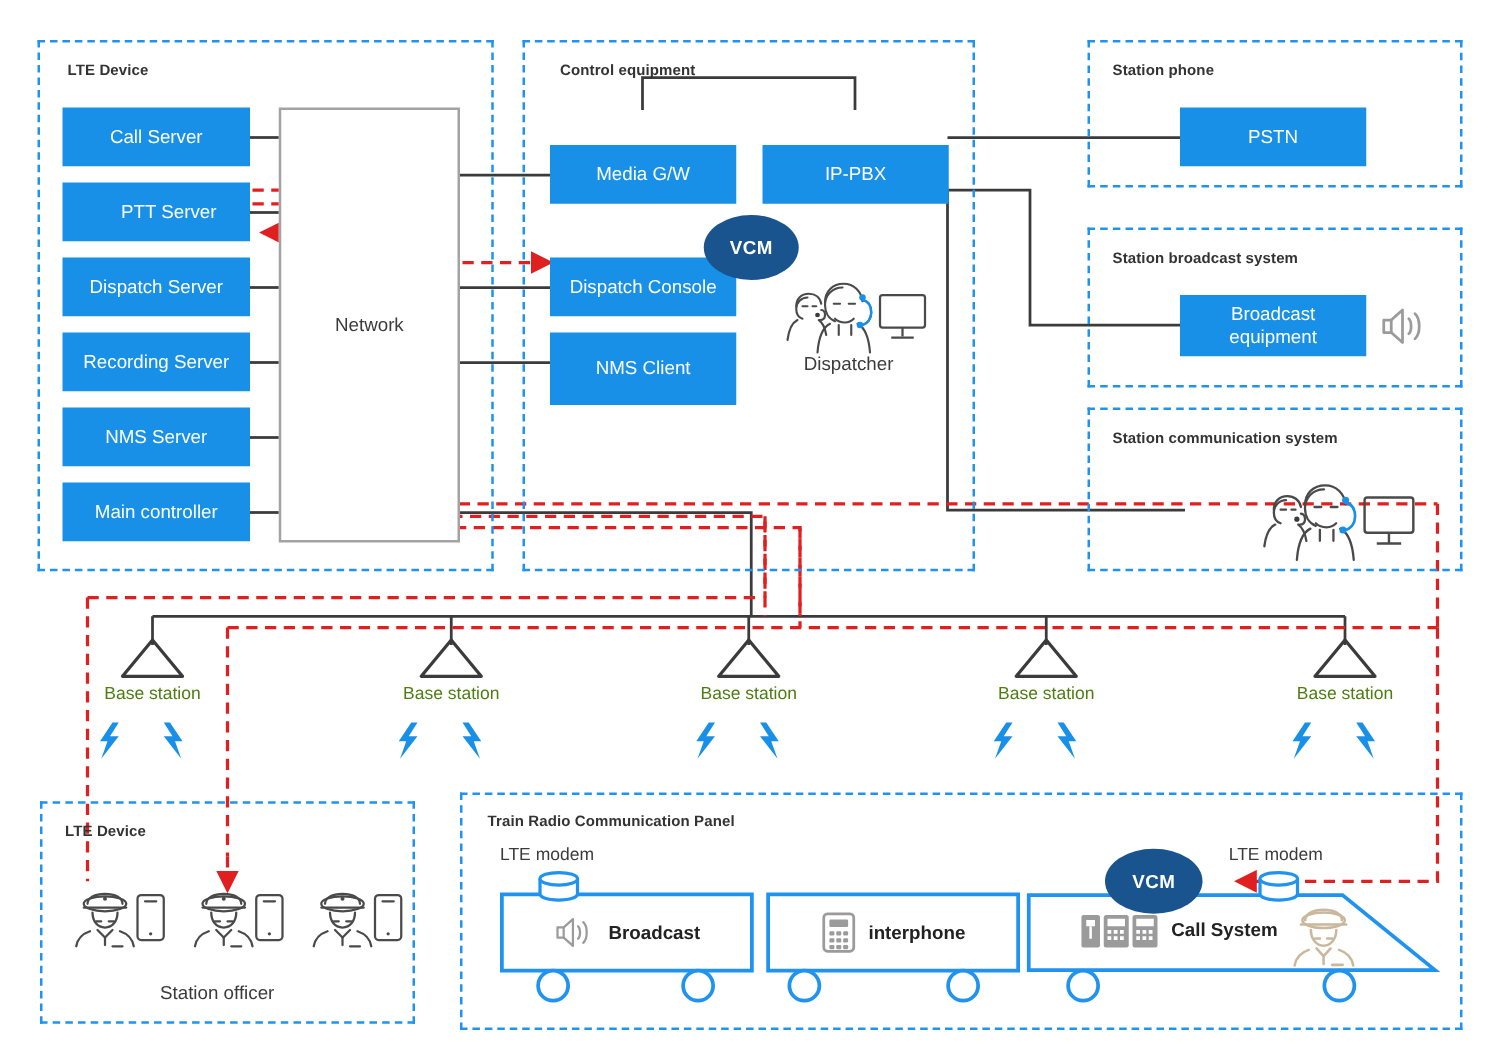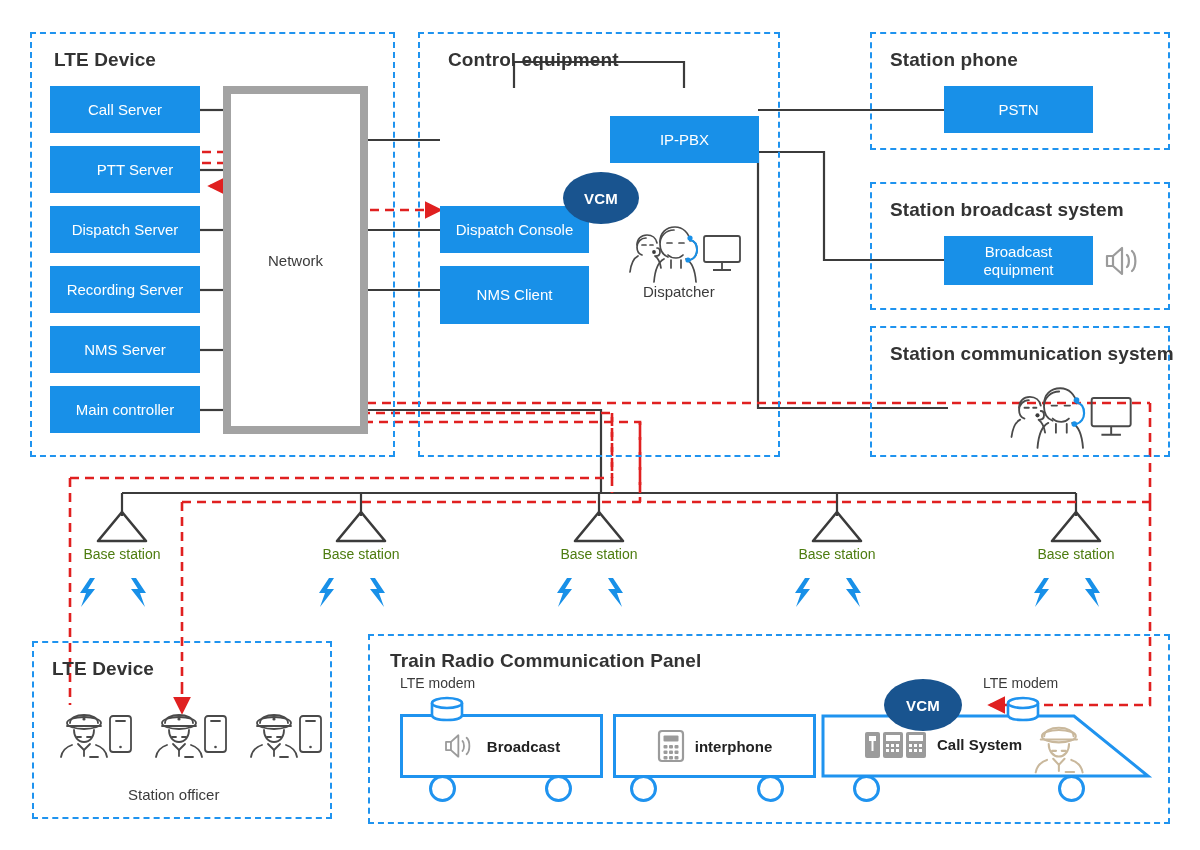--- a/index.html
+++ b/index.html
@@ -5,26 +5,26 @@
   html,body{margin:0;padding:0;background:#ffffff;}
   body{width:1200px;height:850px;position:relative;overflow:hidden;
        font-family:"Liberation Sans","DejaVu Sans",sans-serif;color:#3b3b3b;}
   #root{position:absolute;left:0;top:0;width:1200px;height:850px;}
   svg.layer{position:absolute;left:0;top:0;width:1200px;height:850px;overflow:visible;}
   #lines{z-index:1;}
   #redlines{z-index:2;}
   .panel{position:absolute;z-index:3;box-sizing:border-box;background:transparent;}
   .panel-border{position:absolute;left:0;top:0;right:0;bottom:0;
        border:2px dashed #1f93ef;pointer-events:none;}
-  .panel-title{position:absolute;font-weight:bold;font-size:19px;color:#333333;
+  .panel-title{position:absolute;font-weight:bold;font-size:12px;color:#333333;
        letter-spacing:.1px;white-space:nowrap;}
   .bluebox{position:absolute;z-index:4;background:#1890e8;color:#ffffff;
        display:flex;align-items:center;justify-content:center;text-align:center;
        font-size:15px;line-height:1.15;box-sizing:border-box;}
-  .netbox{position:absolute;z-index:3;border:8px solid #a3a3a3;background:#ffffff;
+  .netbox{position:absolute;z-index:3;border:2px solid #a3a3a3;background:#ffffff;
        box-sizing:border-box;display:flex;align-items:center;justify-content:center;
        font-size:15px;color:#3b3b3b;}
   .vcm{position:absolute;z-index:6;background:#19548f;color:#fff;border-radius:50%;
        display:flex;align-items:center;justify-content:center;font-size:15px;
        font-weight:bold;letter-spacing:.3px;}
   .lbl{position:absolute;z-index:5;font-size:15px;color:#3b3b3b;white-space:nowrap;}
   .lbl.sm{font-size:14px;}
   .icon{position:absolute;z-index:5;}
   .bs-label{position:absolute;z-index:5;font-size:14px;color:#4d7c0f;
        white-space:nowrap;text-align:center;}
@@ -142,20 +142,23 @@
 
   <div class="netbox" style="left:223px;top:86px;width:145px;height:348px;">
     <span>Network</span>
   </div>
 
   <div class="panel" style="left:418px;top:32px;width:362px;height:425px;">
     <div class="panel-border"></div>
     <div class="panel-title" style="left:30px;top:17px;">Control equipment</div>
   </div>
 
+  <div class="bluebox" style="left:440px;top:116px;width:149px;height:47px;">
+    <span>Media G/W</span>
+  </div>
   <div class="bluebox" style="left:610px;top:116px;width:149px;height:47px;">
     <span>IP-PBX</span>
   </div>
   <div class="bluebox" style="left:440px;top:206px;width:149px;height:47px;">
     <span>Dispatch Console</span>
   </div>
   <div class="bluebox" style="left:440px;top:266px;width:149px;height:58px;">
     <span>NMS Client</span>
   </div>
 

